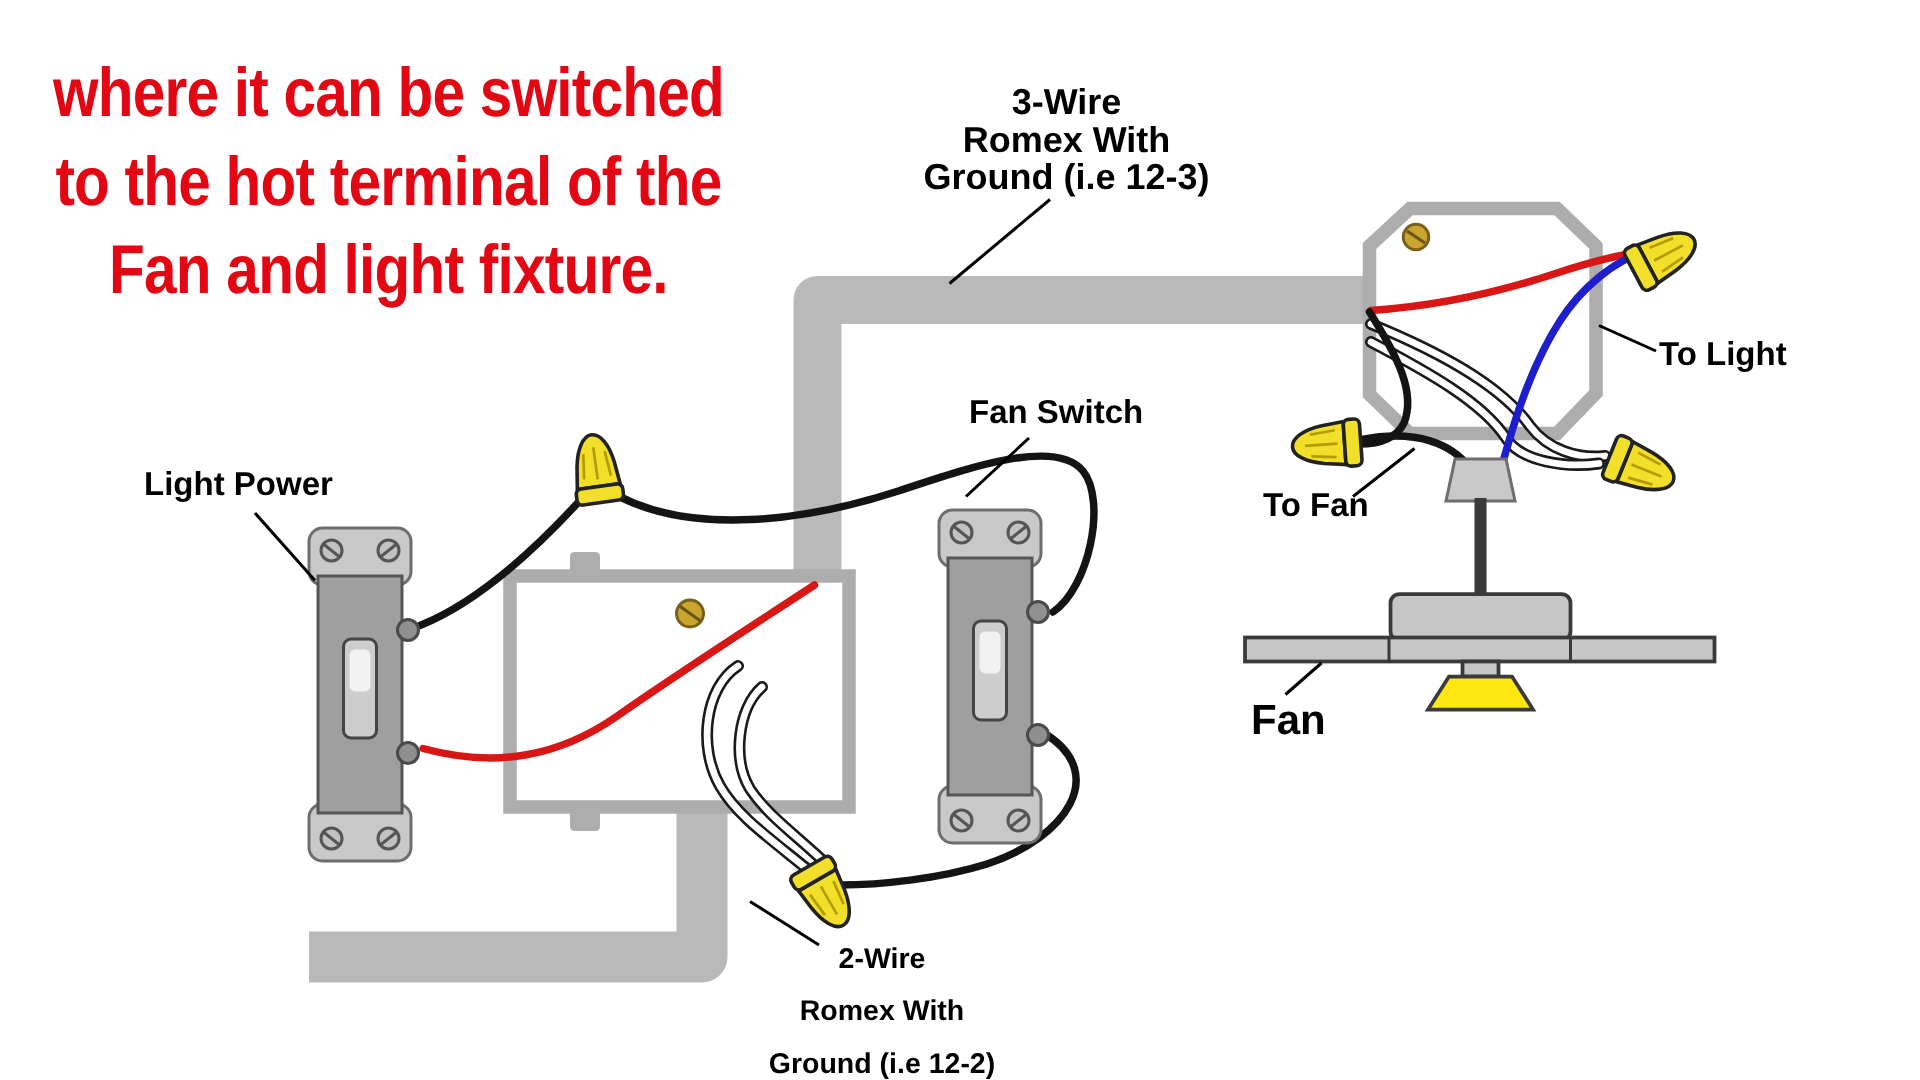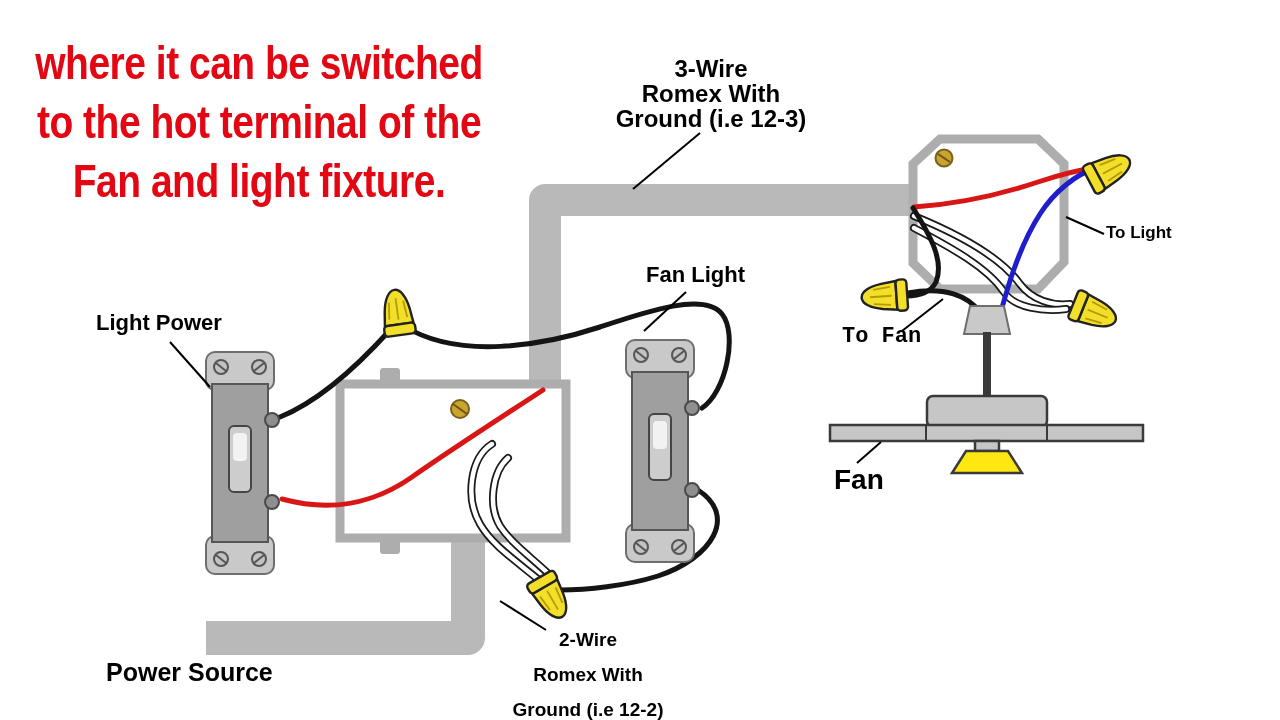--- a/index.html
+++ b/index.html
@@ -10,22 +10,22 @@
   .stage{position:relative;width:1280px;height:720px;background:#ffffff;overflow:hidden;
          font-family:"Liberation Sans", sans-serif;}
   svg.diagram{position:absolute;left:0;top:0;width:1280px;height:720px;}
   .title{position:absolute;left:4px;top:34px;width:510px;text-align:center;font-weight:bold;
          font-size:39px;line-height:50px;letter-spacing:-0.5px;color:var(--title-red);
          transform:scale(1,1.18);transform-origin:top center;}
   .lbl{position:absolute;font-weight:bold;color:#000;white-space:pre-line;}
   .lbl-romex3{left:596px;top:56px;width:230px;text-align:center;font-size:24px;line-height:25px;}
   .lbl-fan-switch{left:646px;top:262px;font-size:22px;}
   .lbl-light-switch{left:96px;top:310px;font-size:22px;}
-  .lbl-to-light{left:1106px;top:223px;font-size:17px;}
-  .lbl-to-fan{left:842px;top:324px;font-size:22px;font-family:Liberation Mono, monospace;}
+  .lbl-to-light{left:1106px;top:223px;font-size:22px;}
+  .lbl-to-fan{left:842px;top:324px;font-size:22px;}
   .lbl-fan{left:834px;top:464px;font-size:28px;}
   .lbl-power{left:106px;top:658px;font-size:25px;}
   .lbl-romex2{left:488px;top:622px;width:200px;text-align:center;font-size:19px;line-height:35px;}
 
   .conduit{stroke:var(--conduit);fill:none;}
   .boxline{fill:#ffffff;stroke:#adadad;stroke-width:9;}
   .ear{fill:#adadad;}
   .screw-gold{fill:#c9a42e;stroke:#77601a;stroke-width:2;}
   .slot-gold{stroke:#6b5413;stroke-width:2;}
   .w-black{stroke:var(--wire-black);stroke-width:5;fill:none;stroke-linecap:round;}
@@ -164,23 +164,22 @@
 
   <div class="title">
     <div>where it can be switched</div>
     <div>to the hot terminal of the</div>
     <div>Fan and light fixture.</div>
   </div>
 
   <div class="lbl lbl-romex3">3-Wire
 Romex With
 Ground (i.e 12-3)</div>
-  <div class="lbl lbl-fan-switch">Fan Light</div>
+  <div class="lbl lbl-fan-switch">Fan Switch</div>
   <div class="lbl lbl-light-switch">Light Power</div>
   <div class="lbl lbl-to-light">To Light</div>
   <div class="lbl lbl-to-fan">To Fan</div>
   <div class="lbl lbl-fan">Fan</div>
-  <div class="lbl lbl-power">Power Source</div>
   <div class="lbl lbl-romex2">2-Wire
 Romex With
 Ground (i.e 12-2)</div>
 
 </div>
 
 </body></html>

